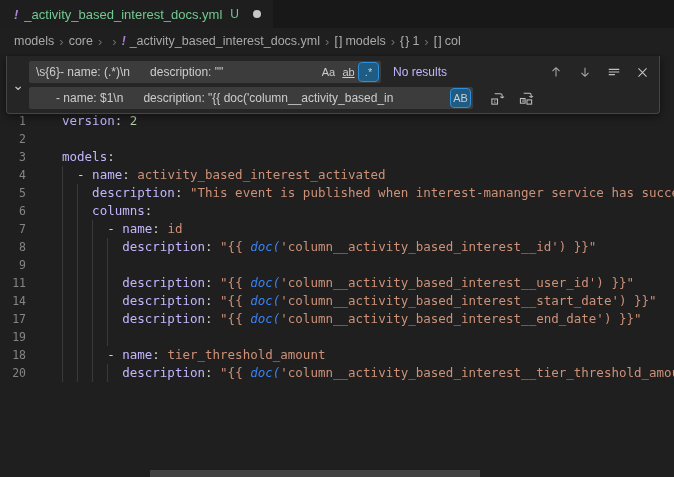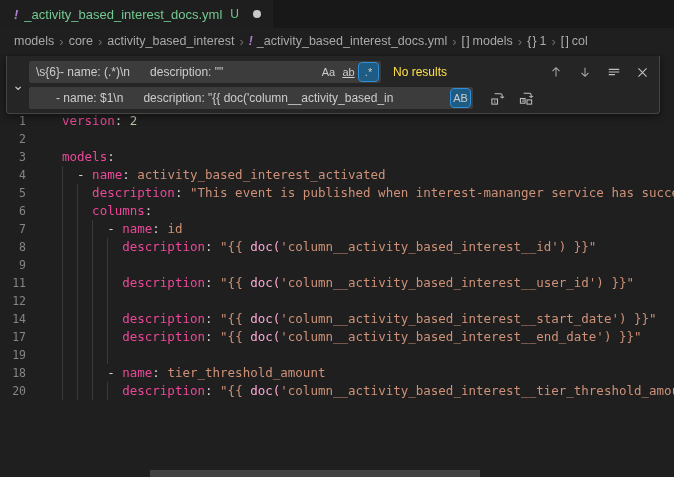--- a/index.html
+++ b/index.html
@@ -23,22 +23,22 @@
   .crumb-ico { font-size:12px; color:#b5b5b5; letter-spacing:-1px; }
   .crumb-ico.warn { color:#b180d7; font-weight:bold; font-style:italic; letter-spacing:0; }
 
   
   .editor { position:relative; height:423px; background:#1f1f1f; overflow:hidden; }
   .lines { margin-top:58px; font-family:"DejaVu Sans Mono", monospace; font-size:12.5px; }
   .line { display:flex; height:18px; line-height:18px; white-space:pre; }
   .ln { width:26px; text-align:right; color:#858585; font-size:11.5px; flex:none; }
   .code { position:relative; margin-left:36px; color:#d4d4d4; flex:1; overflow:hidden; }
   .guide { position:absolute; top:0; bottom:0; width:0; border-left:1px solid #393939; }
-  .tk-k { color:#ec4899; } .tk-p { color:#d4d4d4; } .tk-v { color:#ce9178; }
-  .tk-s { color:#ce9178; } .tk-n { color:#b5cea8; } .tk-f { color:#f9a8d4; }
+  .tk-k { color:#c4b5fd; } .tk-p { color:#d4d4d4; } .tk-v { color:#ce9178; }
+  .tk-s { color:#ce9178; } .tk-n { color:#b5cea8; } .tk-f { color:#3b82f6;font-style:italic; }
 
   .hscroll { position:absolute; left:150px; bottom:0; width:330px; height:7px;
              background:rgba(121,121,121,0.38); }
 
   
   .find-widget { position:absolute; top:2px; left:6px; right:14px; height:58px;
                  background:#252526; border:1px solid #454545; border-top:none;
                  border-radius:0 0 4px 4px; box-shadow:0 2px 8px rgba(0,0,0,0.5);
                  display:flex; padding:5px 6px 5px 0; z-index:5; }
   .toggle-col { width:22px; display:flex; align-items:center; justify-content:center; cursor:pointer; }
@@ -47,21 +47,21 @@
   .fw-row { display:flex; align-items:center; height:22px; }
   .fw-input { display:flex; align-items:center; background:#3c3c3c; border:1px solid #3c3c3c;
               border-radius:2px; height:22px; padding:0 2px 0 6px; overflow:hidden; }
   .fw-input.find { width:352px; }
   .fw-input.repl { width:444px; }
   .fw-text { flex:1; color:#cccccc; font-size:12px; white-space:pre; overflow:hidden; }
   .opt { flex:none; min-width:19px; height:18px; display:flex; align-items:center; justify-content:center;
          color:#cccccc; font-size:11px; border-radius:3px; margin-left:1px; cursor:pointer; padding:0 2px; }
   .opt.underl { text-decoration:underline; }
   .opt.active { background:rgba(0,127,212,0.48); outline:1px solid #2f8fdb; }
-  .results { color:#fde047; font-size:12px; margin-left:12px; white-space:nowrap; }
+  .results { color:#c4b5fd; font-size:12px; margin-left:12px; white-space:nowrap; }
   .fw-btn { width:21px; height:21px; display:flex; align-items:center; justify-content:center;
             border-radius:4px; cursor:pointer; flex:none; }
   .fw-btn svg { display:block; }
   .fw-spacer { flex:1; }
   .nav-group { display:flex; gap:8px; margin-left:14px; }
 </style>
 </head>
 <body>
 
 <div class="window">
@@ -77,23 +77,20 @@
 
   <div class="breadcrumbs">
       <span class="crumb">
         <span>models</span>
       </span>
       <span class="crumb-sep">›</span>
       <span class="crumb">
         <span>core</span>
       </span>
       <span class="crumb-sep">›</span>
-      <span class="crumb">
-        <span>activity_based_interest</span>
-      </span>
       <span class="crumb-sep">›</span>
       <span class="crumb">
         <span class="crumb-ico warn">!</span>
         <span>_activity_based_interest_docs.yml</span>
       </span>
       <span class="crumb-sep">›</span>
       <span class="crumb">
         <span class="crumb-ico">[ ]</span>
         <span>models</span>
       </span>
@@ -115,21 +112,20 @@
         <div class="line"><div class="ln">1</div><div class="code"><span class="tk-k">version</span><span class="tk-p">: </span><span class="tk-n">2</span></div></div>
         <div class="line"><div class="ln">2</div><div class="code"></div></div>
         <div class="line"><div class="ln">3</div><div class="code"><span class="tk-k">models</span><span class="tk-p">:</span></div></div>
         <div class="line"><div class="ln">4</div><div class="code"><span class="guide" style="left: 0ch;"></span><span class="tk-p">  - </span><span class="tk-k">name</span><span class="tk-p">: </span><span class="tk-v">activity_based_interest_activated</span></div></div>
         <div class="line"><div class="ln">5</div><div class="code"><span class="guide" style="left: 0ch;"></span><span class="guide" style="left: 2ch;"></span><span class="tk-p">    </span><span class="tk-k">description</span><span class="tk-p">: </span><span class="tk-s">"This event is published when interest-mananger service has success</span></div></div>
         <div class="line"><div class="ln">6</div><div class="code"><span class="guide" style="left: 0ch;"></span><span class="guide" style="left: 2ch;"></span><span class="tk-p">    </span><span class="tk-k">columns</span><span class="tk-p">:</span></div></div>
         <div class="line"><div class="ln">7</div><div class="code"><span class="guide" style="left: 0ch;"></span><span class="guide" style="left: 2ch;"></span><span class="guide" style="left: 4ch;"></span><span class="tk-p">      - </span><span class="tk-k">name</span><span class="tk-p">: </span><span class="tk-v">id</span></div></div>
         <div class="line"><div class="ln">8</div><div class="code"><span class="guide" style="left: 0ch;"></span><span class="guide" style="left: 2ch;"></span><span class="guide" style="left: 4ch;"></span><span class="guide" style="left: 6ch;"></span><span class="tk-p">        </span><span class="tk-k">description</span><span class="tk-p">: </span><span class="tk-s">"{{ </span><span class="tk-f">doc(</span><span class="tk-s">'column__activity_based_interest__id') }}"</span></div></div>
         <div class="line"><div class="ln">9</div><div class="code"><span class="guide" style="left: 0ch;"></span><span class="guide" style="left: 2ch;"></span><span class="guide" style="left: 4ch;"></span><span class="guide" style="left: 6ch;"></span></div></div>
         <div class="line"><div class="ln">11</div><div class="code"><span class="guide" style="left: 0ch;"></span><span class="guide" style="left: 2ch;"></span><span class="guide" style="left: 4ch;"></span><span class="guide" style="left: 6ch;"></span><span class="tk-p">        </span><span class="tk-k">description</span><span class="tk-p">: </span><span class="tk-s">"{{ </span><span class="tk-f">doc(</span><span class="tk-s">'column__activity_based_interest__user_id') }}"</span></div></div>
-        <div class="line"><div class="ln">12</div><div class="code"><span class="guide" style="left: 0ch;"></span><span class="guide" style="left: 2ch;"></span><span class="guide" style="left: 4ch;"></span><span class="guide" style="left: 6ch;"></span></div></div>
         <div class="line"><div class="ln">14</div><div class="code"><span class="guide" style="left: 0ch;"></span><span class="guide" style="left: 2ch;"></span><span class="guide" style="left: 4ch;"></span><span class="guide" style="left: 6ch;"></span><span class="tk-p">        </span><span class="tk-k">description</span><span class="tk-p">: </span><span class="tk-s">"{{ </span><span class="tk-f">doc(</span><span class="tk-s">'column__activity_based_interest__start_date') }}"</span></div></div>
         <div class="line"><div class="ln">17</div><div class="code"><span class="guide" style="left: 0ch;"></span><span class="guide" style="left: 2ch;"></span><span class="guide" style="left: 4ch;"></span><span class="guide" style="left: 6ch;"></span><span class="tk-p">        </span><span class="tk-k">description</span><span class="tk-p">: </span><span class="tk-s">"{{ </span><span class="tk-f">doc(</span><span class="tk-s">'column__activity_based_interest__end_date') }}"</span></div></div>
         <div class="line"><div class="ln">19</div><div class="code"><span class="guide" style="left: 0ch;"></span><span class="guide" style="left: 2ch;"></span><span class="guide" style="left: 4ch;"></span><span class="guide" style="left: 6ch;"></span></div></div>
         <div class="line"><div class="ln">18</div><div class="code"><span class="guide" style="left: 0ch;"></span><span class="guide" style="left: 2ch;"></span><span class="guide" style="left: 4ch;"></span><span class="tk-p">      - </span><span class="tk-k">name</span><span class="tk-p">: </span><span class="tk-v">tier_threshold_amount</span></div></div>
         <div class="line"><div class="ln">20</div><div class="code"><span class="guide" style="left: 0ch;"></span><span class="guide" style="left: 2ch;"></span><span class="guide" style="left: 4ch;"></span><span class="guide" style="left: 6ch;"></span><span class="tk-p">        </span><span class="tk-k">description</span><span class="tk-p">: </span><span class="tk-s">"{{ </span><span class="tk-f">doc(</span><span class="tk-s">'column__activity_based_interest__tier_threshold_amount</span></div></div>
       </div>
 
     <div class="find-widget">
       <div class="toggle-col">
         <span class="chev">⌄</span>

